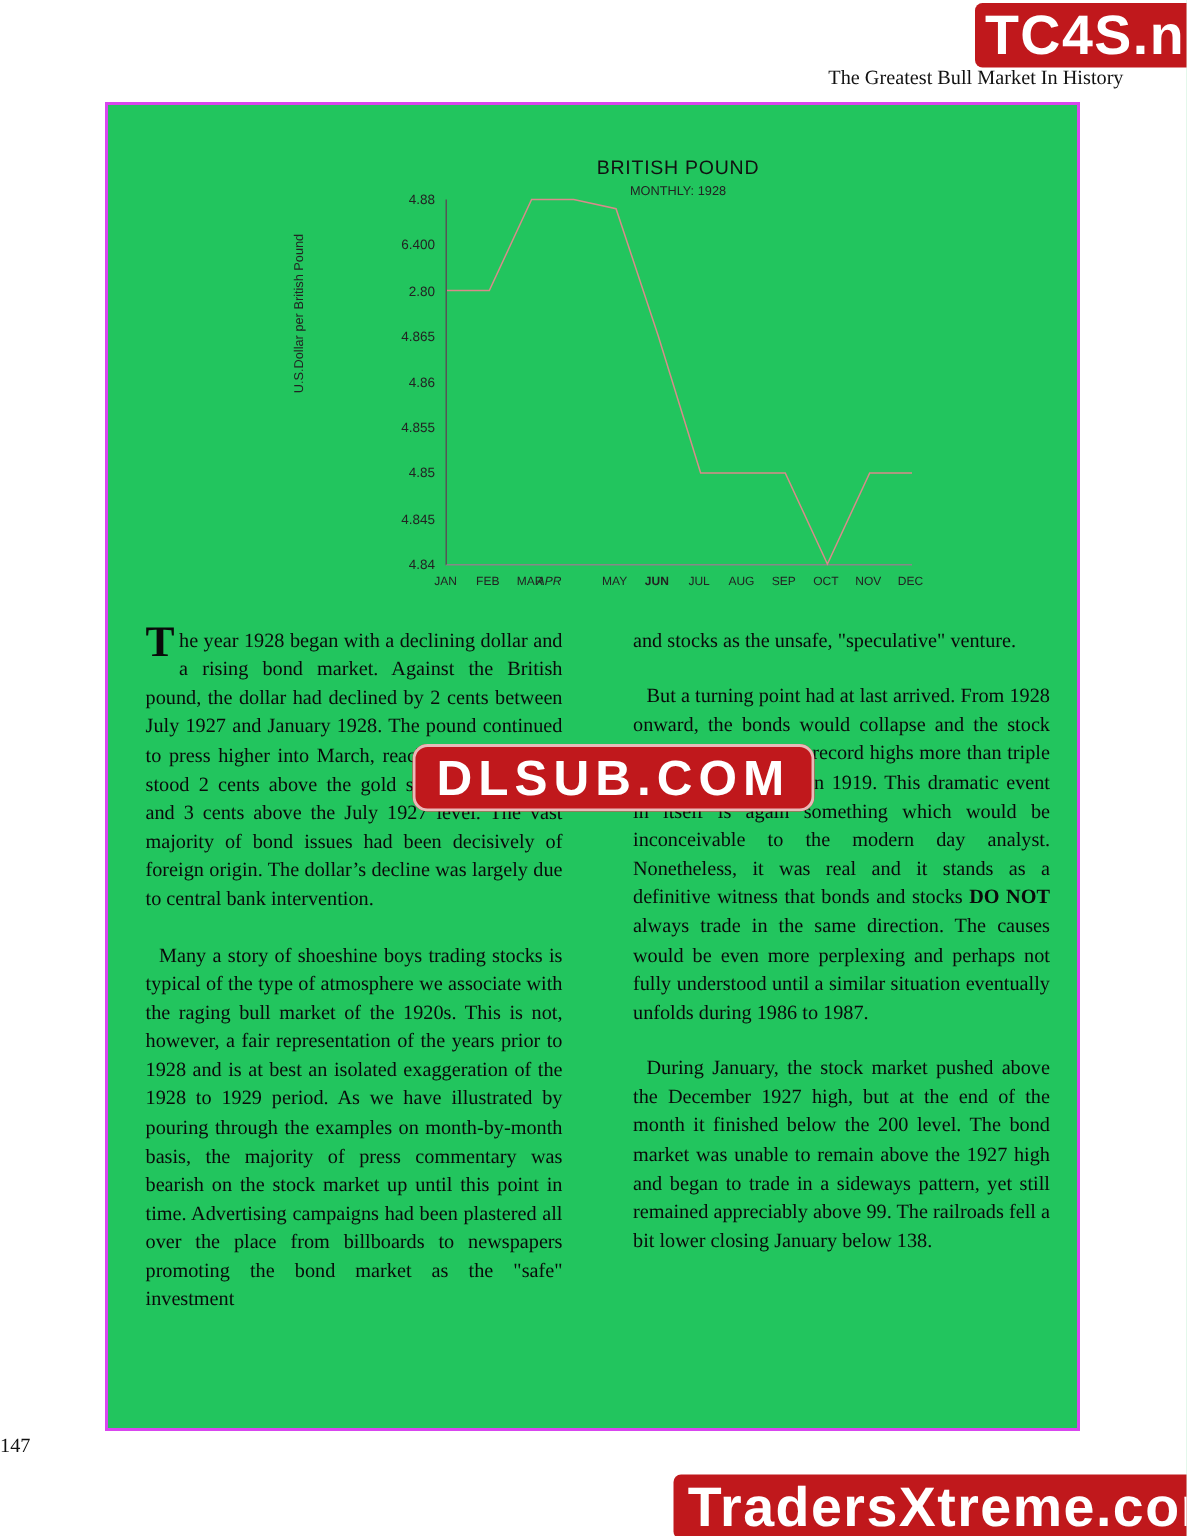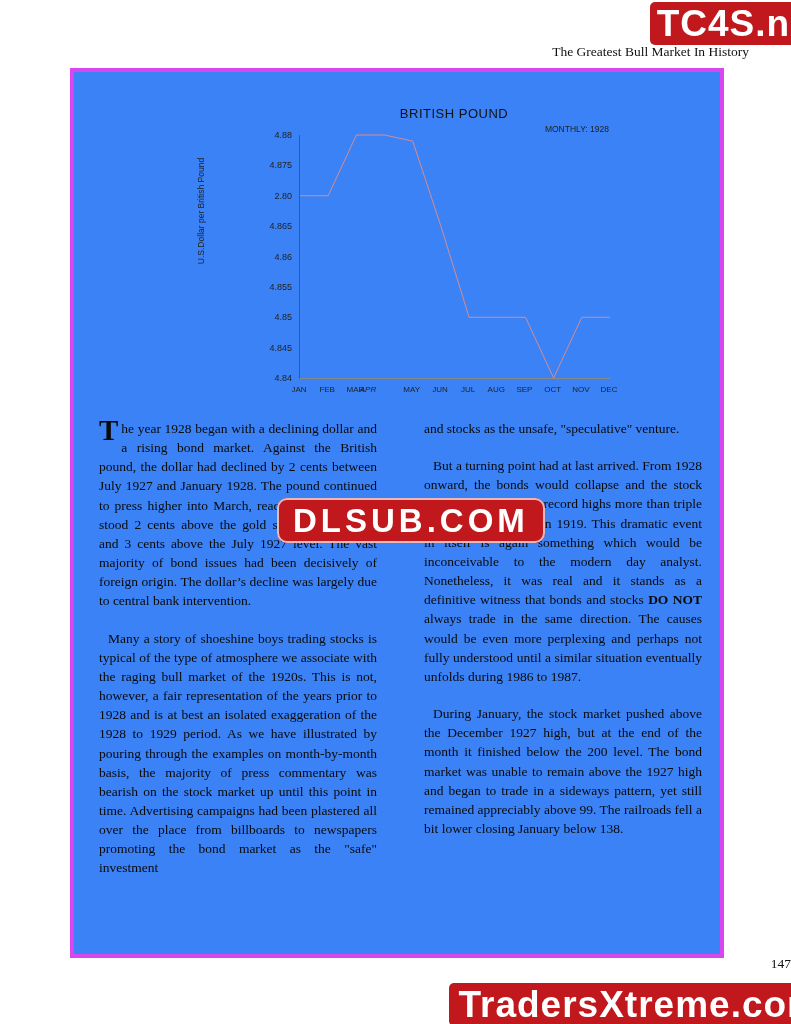--- a/index.html
+++ b/index.html
@@ -11,26 +11,26 @@
         font-family:"Liberation Sans", sans-serif; font-weight:bold; line-height:1;
         border-radius:5px; }
   .wm-top    { top:2px; right:3px; font-size:37px; padding:3px 7px; letter-spacing:1px; }
   .wm-center { left:203px; top:426px; font-size:33px; padding:6px 16px; letter-spacing:4px;
                border-radius:10px; box-shadow:0 0 0 2px #e9b9b9 inset; }
   .wm-bottom { right:5px; top:983px; font-size:37px; padding:3px 9px; letter-spacing:1px; }
 
   .tagline { position:absolute; top:44px; right:86px; font-size:13.5px; color:#111; }
 
   .page-frame { position:absolute; left:70px; top:68px; width:646px; height:882px;
-                border:4px solid #d946ef; background:#3b82f6; }
+                border:2px solid #d946ef; background:#22c55e; }
 
   
   .chart-title   { position:absolute; left:225px; top:34px; width:310px; text-align:center;
                    font-family:"Liberation Sans", sans-serif; font-size:13px; letter-spacing:.5px; color:#111; }
-  .chart-subtitle{ position:absolute; left:225px; top:52px; width:310px; text-align:right;
+  .chart-subtitle{ position:absolute; left:225px; top:52px; width:310px; text-align:center;
                    font-family:"Liberation Sans", sans-serif; font-size:8.5px; color:#222; }
   .chart-ylabel  { position:absolute; left:41px; top:134px; width:172px; text-align:center;
                    font-family:"Liberation Sans", sans-serif; font-size:8.5px; color:#222;
                    transform:rotate(-90deg); }
   .chart-yticks  { position:absolute; left:168px; top:63px; width:50px; height:243px; }
   .ytick         { position:absolute; right:0; font-family:"Liberation Sans", sans-serif;
                    font-size:9px; color:#222; }
   .chart-plot    { position:absolute; left:225px; top:63px; width:310px; height:243px;
                    border-left:1px solid #555; border-bottom:1px solid #888; }
   .chart-plot svg{ display:block; width:100%; height:100%; overflow:visible; }
@@ -39,59 +39,59 @@
                    font-family:"Liberation Sans", sans-serif; font-size:8px; color:#222; }
 
   
   .columns { position:absolute; left:25px; top:347px; width:603px; display:flex; gap:47px; }
   .col     { flex:1; font-size:13.5px; line-height:1.42; text-align:justify; color:#0a0a0a; }
   .col p   { margin:0; }
   .col p + p { margin-top:18px; }
   .indent  { text-indent:9px; }
   .dropcap { float:left; font-size:29px; line-height:23px; font-weight:bold; padding-right:3px; }
 
-  .page-number { position:absolute; left:0; top:956px; width:791px; text-align:right;
+  .page-number { position:absolute; left:0; top:956px; width:791px; text-align:left;
                  font-size:13.5px; color:#111; }
 </style>
 </head>
 <body>
 
 <div class="canvas">
 
   <div class="wm wm-top">TC4S.net</div>
   <div class="tagline">The Greatest Bull Market In History</div>
 
   <div class="page-frame">
 
     <div class="chart-title">BRITISH POUND</div>
     <div class="chart-subtitle">MONTHLY: 1928</div>
     <div class="chart-ylabel">U.S.Dollar per British Pound</div>
     <div class="chart-yticks" id="yticks">
         <div class="ytick" style="top: -5px;">4.88</div>
-        <div class="ytick" style="top: 25.375px;">4.875</div>
+        <div class="ytick" style="top: 25.375px;">6.400</div>
         <div class="ytick" style="top: 55.75px;">2.80</div>
         <div class="ytick" style="top: 86.125px;">4.865</div>
         <div class="ytick" style="top: 116.5px;">4.86</div>
         <div class="ytick" style="top: 146.875px;">4.855</div>
         <div class="ytick" style="top: 177.25px;">4.85</div>
         <div class="ytick" style="top: 207.625px;">4.845</div>
         <div class="ytick" style="top: 238px;">4.84</div>
       </div>
     <div class="chart-plot">
       <svg id="chart-svg" viewBox="0 0 310 243">
           <polyline points="0.0,60.7 28.2,60.7 56.4,0.0 84.5,0.0 112.7,6.1 140.9,91.1 169.1,182.3 197.3,182.3 225.5,182.3 253.6,243.0 281.8,182.3 310.0,182.3" fill="none" stroke="#d98b8b" stroke-width="1"></polyline>
         </svg>
     </div>
     <div class="chart-xticks" id="xticks">
         <div class="xtick" style="left: 0px;">JAN</div>
         <div class="xtick" style="left: 28.1818px; text-align: center;">FEB</div>
         <div class="xtick" style="left: 56.3636px;">MAR</div>
         <div class="xtick" style="left: 69px; font-style: italic;">APR</div>
         <div class="xtick" style="left: 112.727px;">MAY</div>
-        <div class="xtick" style="left: 140.909px;">JUN</div>
+        <div class="xtick" style="left: 140.909px; font-weight: bold;">JUN</div>
         <div class="xtick" style="left: 169.091px;">JUL</div>
         <div class="xtick" style="left: 197.273px;">AUG</div>
         <div class="xtick" style="left: 225.455px;">SEP</div>
         <div class="xtick" style="left: 253.636px;">OCT</div>
         <div class="xtick" style="left: 281.818px;">NOV</div>
         <div class="xtick" style="left: 310px;">DEC</div>
       </div>
 
     <div class="columns">
       <div class="col">

